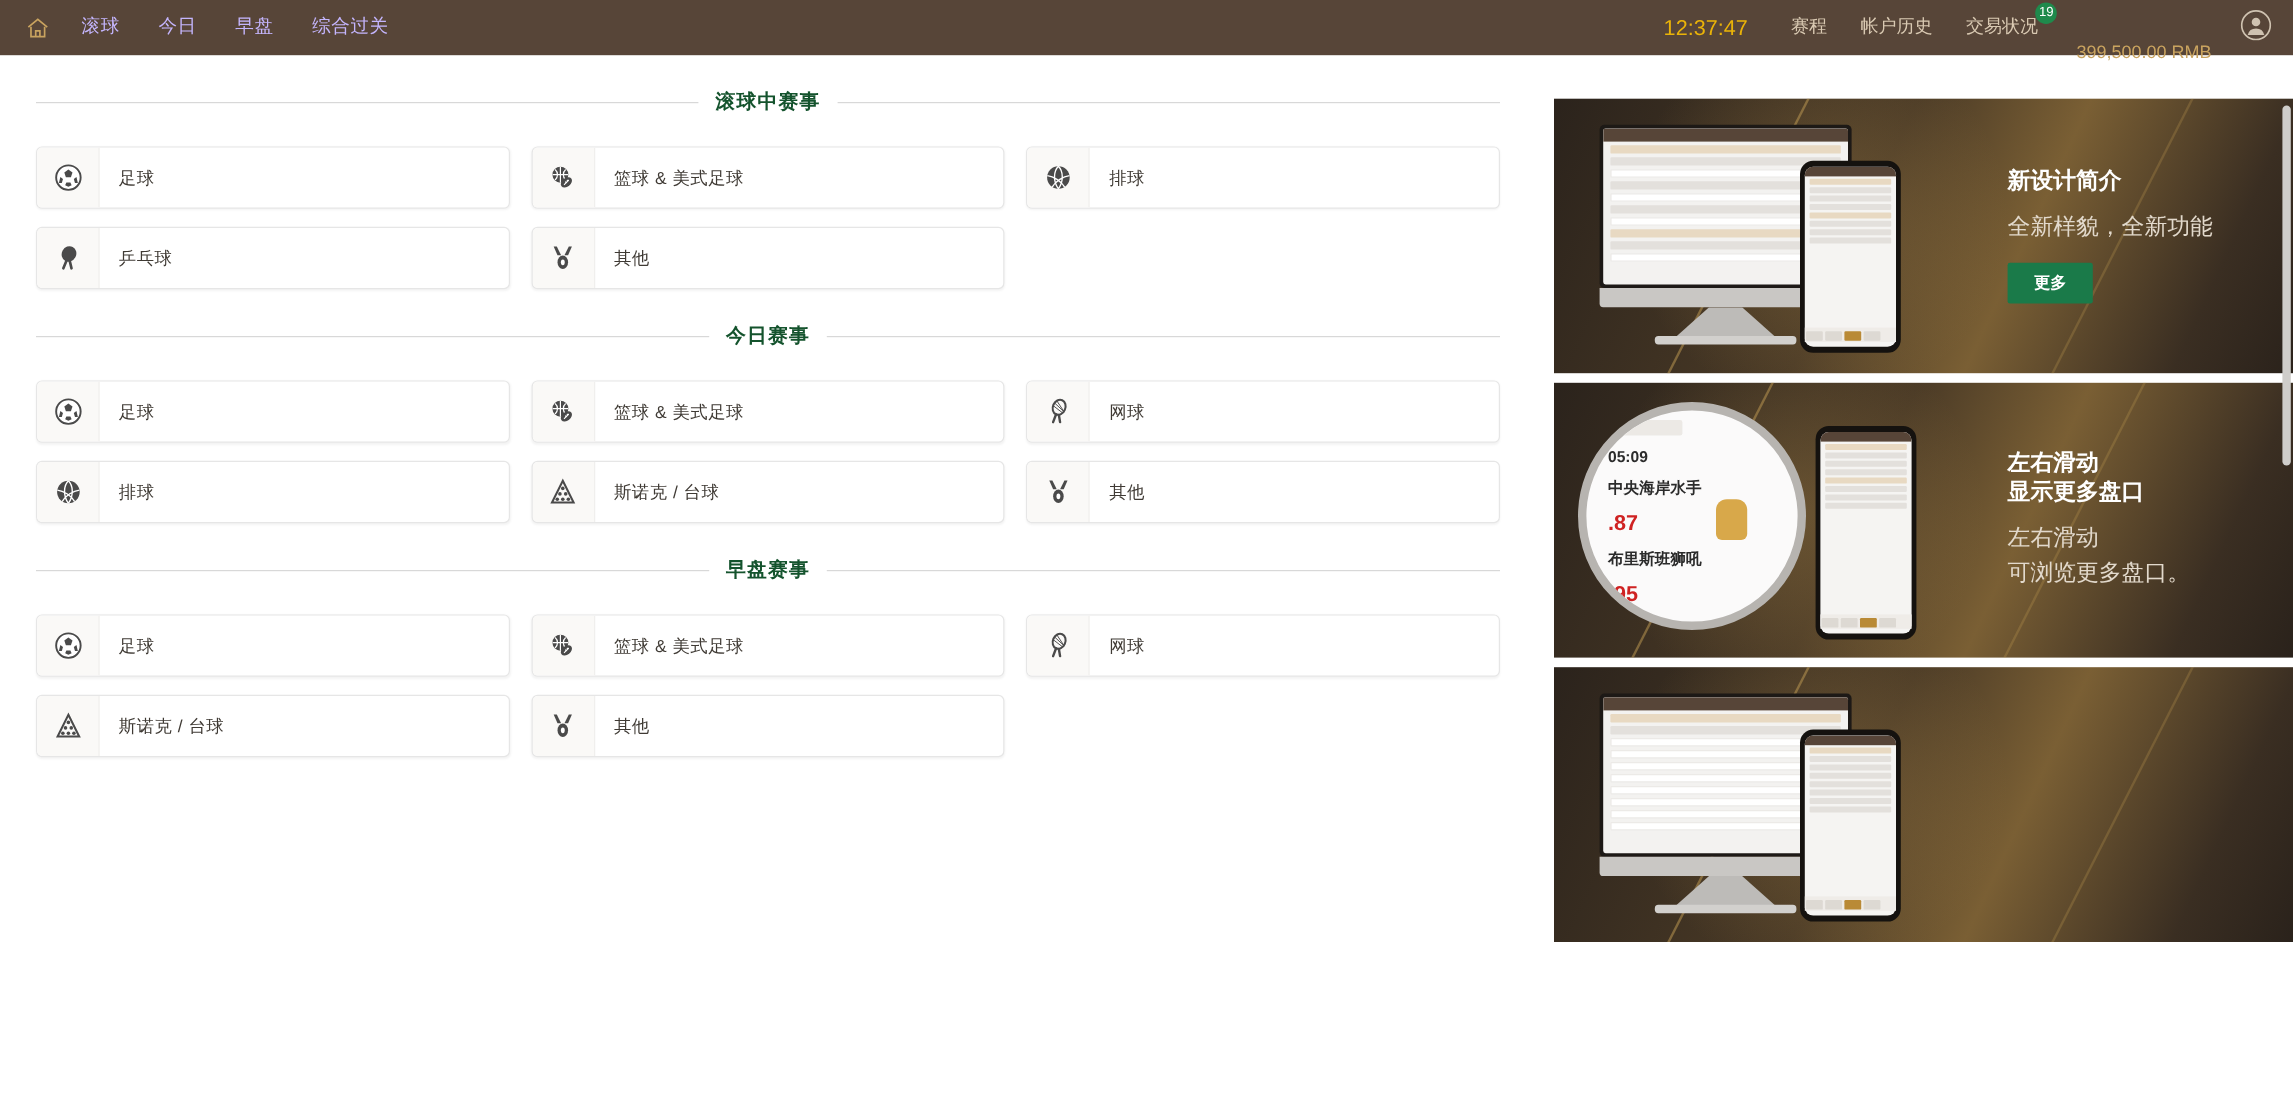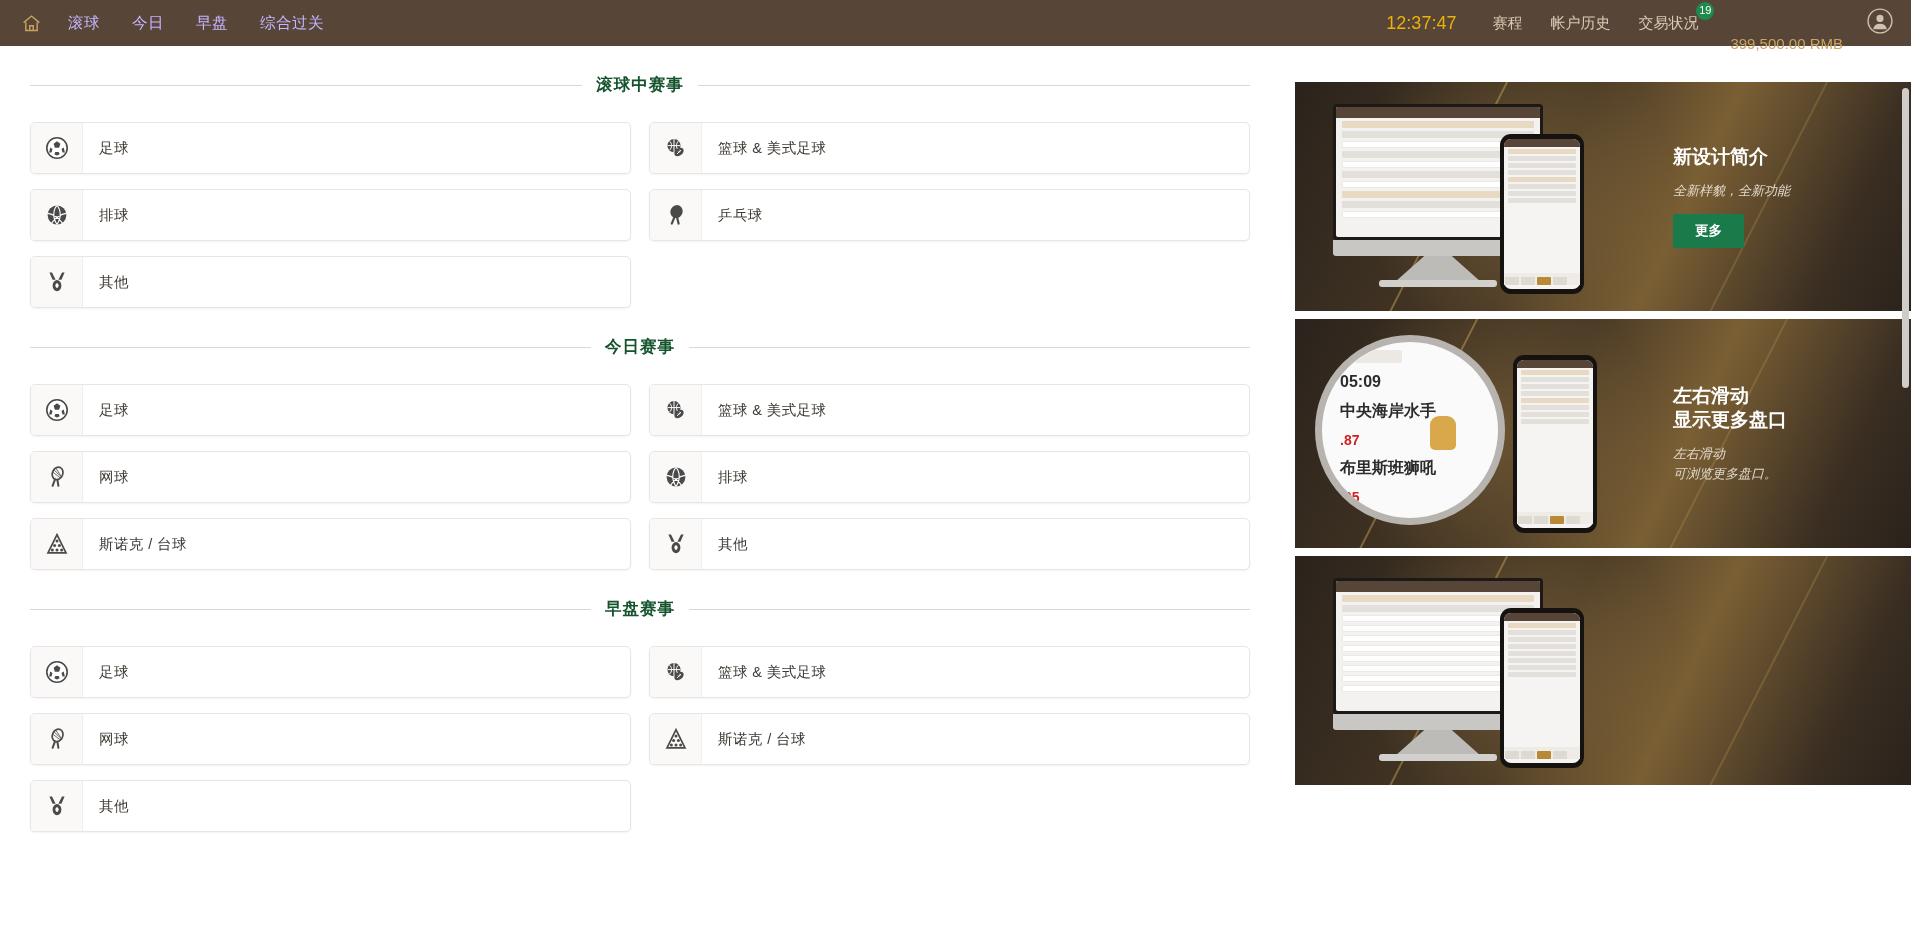--- a/index.html
+++ b/index.html
@@ -126,21 +126,21 @@
     color: #14532d;
     font-size: 16.5px;
     font-weight: bold;
     letter-spacing: 1px;
     white-space: nowrap;
   }
 
   
   .grid {
     display: grid;
-    grid-template-columns: 1fr 1fr;
+    grid-template-columns: 1fr 1fr 1fr;
     column-gap: 18px;
     row-gap: 15px;
   }
   .card {
     display: flex;
     align-items: stretch;
     height: 52px;
     background: #ffffff;
     border: 1px solid #e6e6e6;
     border-radius: 5px;
@@ -206,24 +206,23 @@
   .promo-h {
     color: #ffffff;
     font-size: 19px;
     font-weight: bold;
     line-height: 1.28;
     margin-bottom: 12px;
     white-space: pre-line;
   }
   .promo-p {
     color: #e2d9cc;
-    font-size: 13px;
+    font-size: 19px;
     line-height: 1.5;
     white-space: pre-line;
-    font-style: italic;
   }
   .promo-btn {
     display: inline-block;
     margin-top: 14px;
     background: #1a7a49;
     color: #fff;
     font-size: 13.5px;
     font-weight: bold;
     padding: 8px 22px;
     border: none;
@@ -301,24 +300,24 @@
     border: 7px solid #b7b4b0;
     overflow: hidden;
   }
   .lens .lrow {
     margin: 8px 10px;
     height: 13px;
     background: #ece9e5;
     border-radius: 2px;
   }
   .lens .lbig {
-    font-size: 16px; font-weight: bold; color: #2b2b2b;
+    font-size: 13px; font-weight: bold; color: #2b2b2b;
     margin: 10px 14px 2px 18px;
   }
-  .lens .lodd { color: #cf2222; font-weight: bold; font-size: 14px; }
+  .lens .lodd { color: #cf2222; font-weight: bold; font-size: 18px; }
   .hand {
     position: absolute;
     left: 108px; top: 74px;
     width: 26px; height: 34px;
     background: #d8a84a;
     border-radius: 9px 9px 5px 5px;
   }
 
   
   .vscroll {

